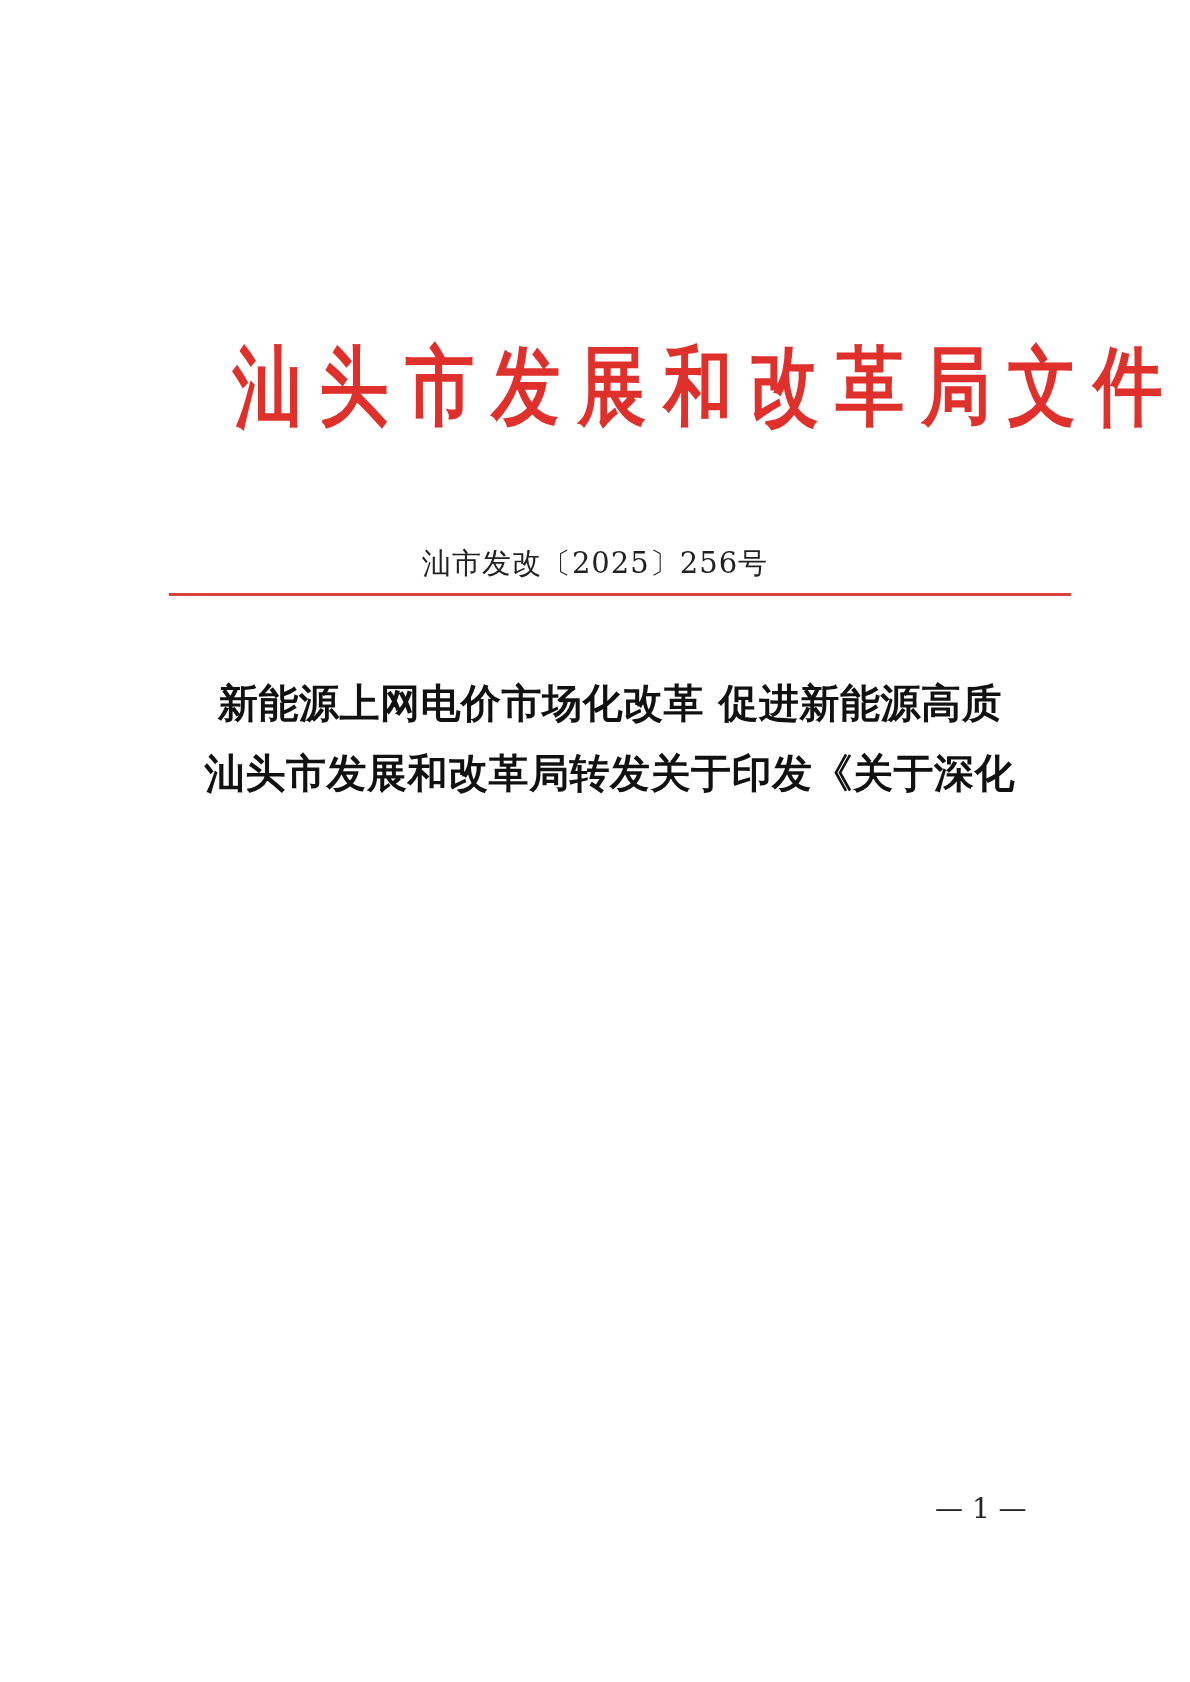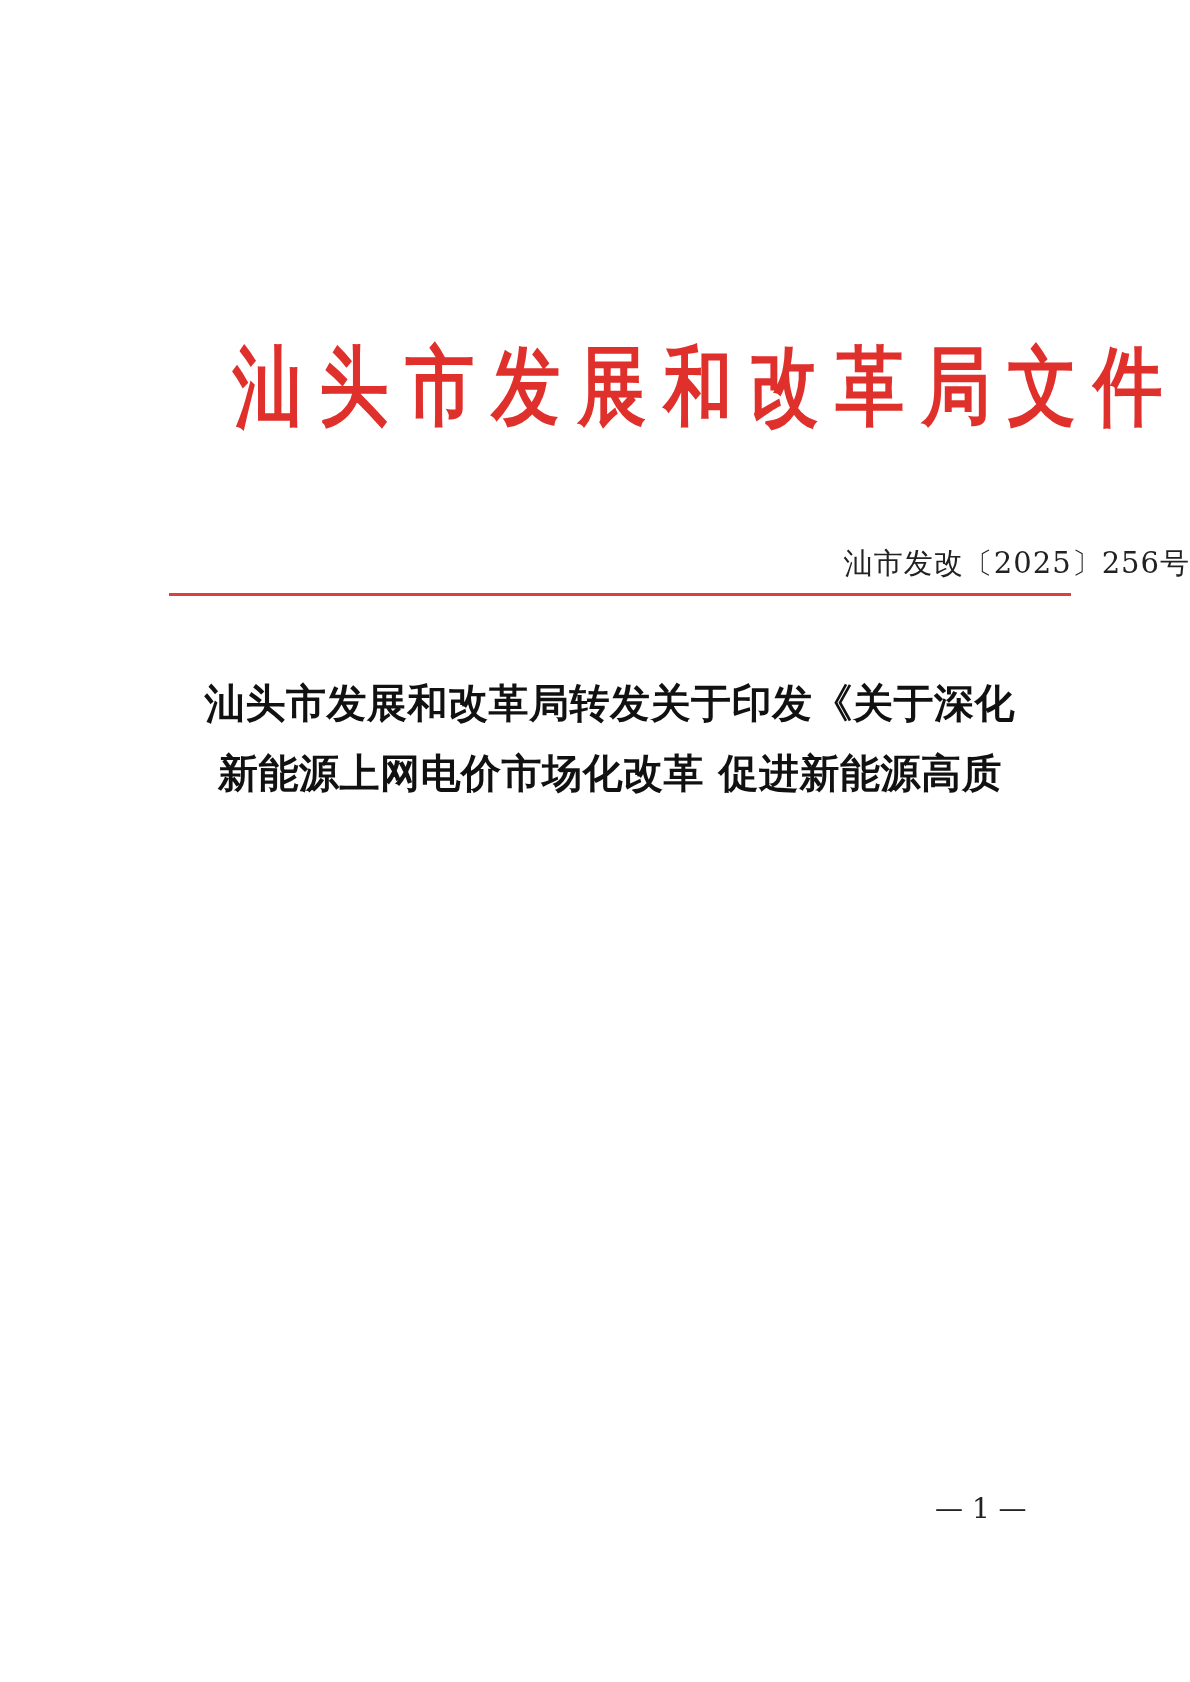--- a/index.html
+++ b/index.html
@@ -25,21 +25,21 @@
     font-family: "DejaVu Serif", "Liberation Serif", serif;
     font-size: 86px; line-height: 96px;
     font-weight: bold;
     transform: scaleX(0.80);
     transform-origin: center;
   }
 
   .doc-number {
     position: absolute;
     left: 0; width: 1190px; top: 545px;
-    text-align: right;
+    text-align: center;
     font-size: 29px; line-height: 36px;
     font-family: "DejaVu Serif", "Liberation Serif", serif;
     color: #222;
     letter-spacing: 1px;
   }
 
   .red-rule {
     position: absolute;
     left: 169px; top: 593px;
     width: 902px; height: 3px;
@@ -95,20 +95,20 @@
     <span>局</span>
     <span>文</span>
     <span>件</span>
   </div>
 
   <div class="doc-number">汕市发改〔2025〕256号</div>
 
   <div class="red-rule"></div>
 
   <div class="title">
+    <div>新能源上网电价市场化改革  促进新能源高质</div>
     <div>汕头市发展和改革局转发关于印发《关于深化</div>
-    <div>新能源上网电价市场化改革  促进新能源高质</div>
   </div>
 
 
   <div class="page-number">— 1 —</div>
 
 </div>
 
 </body></html>

